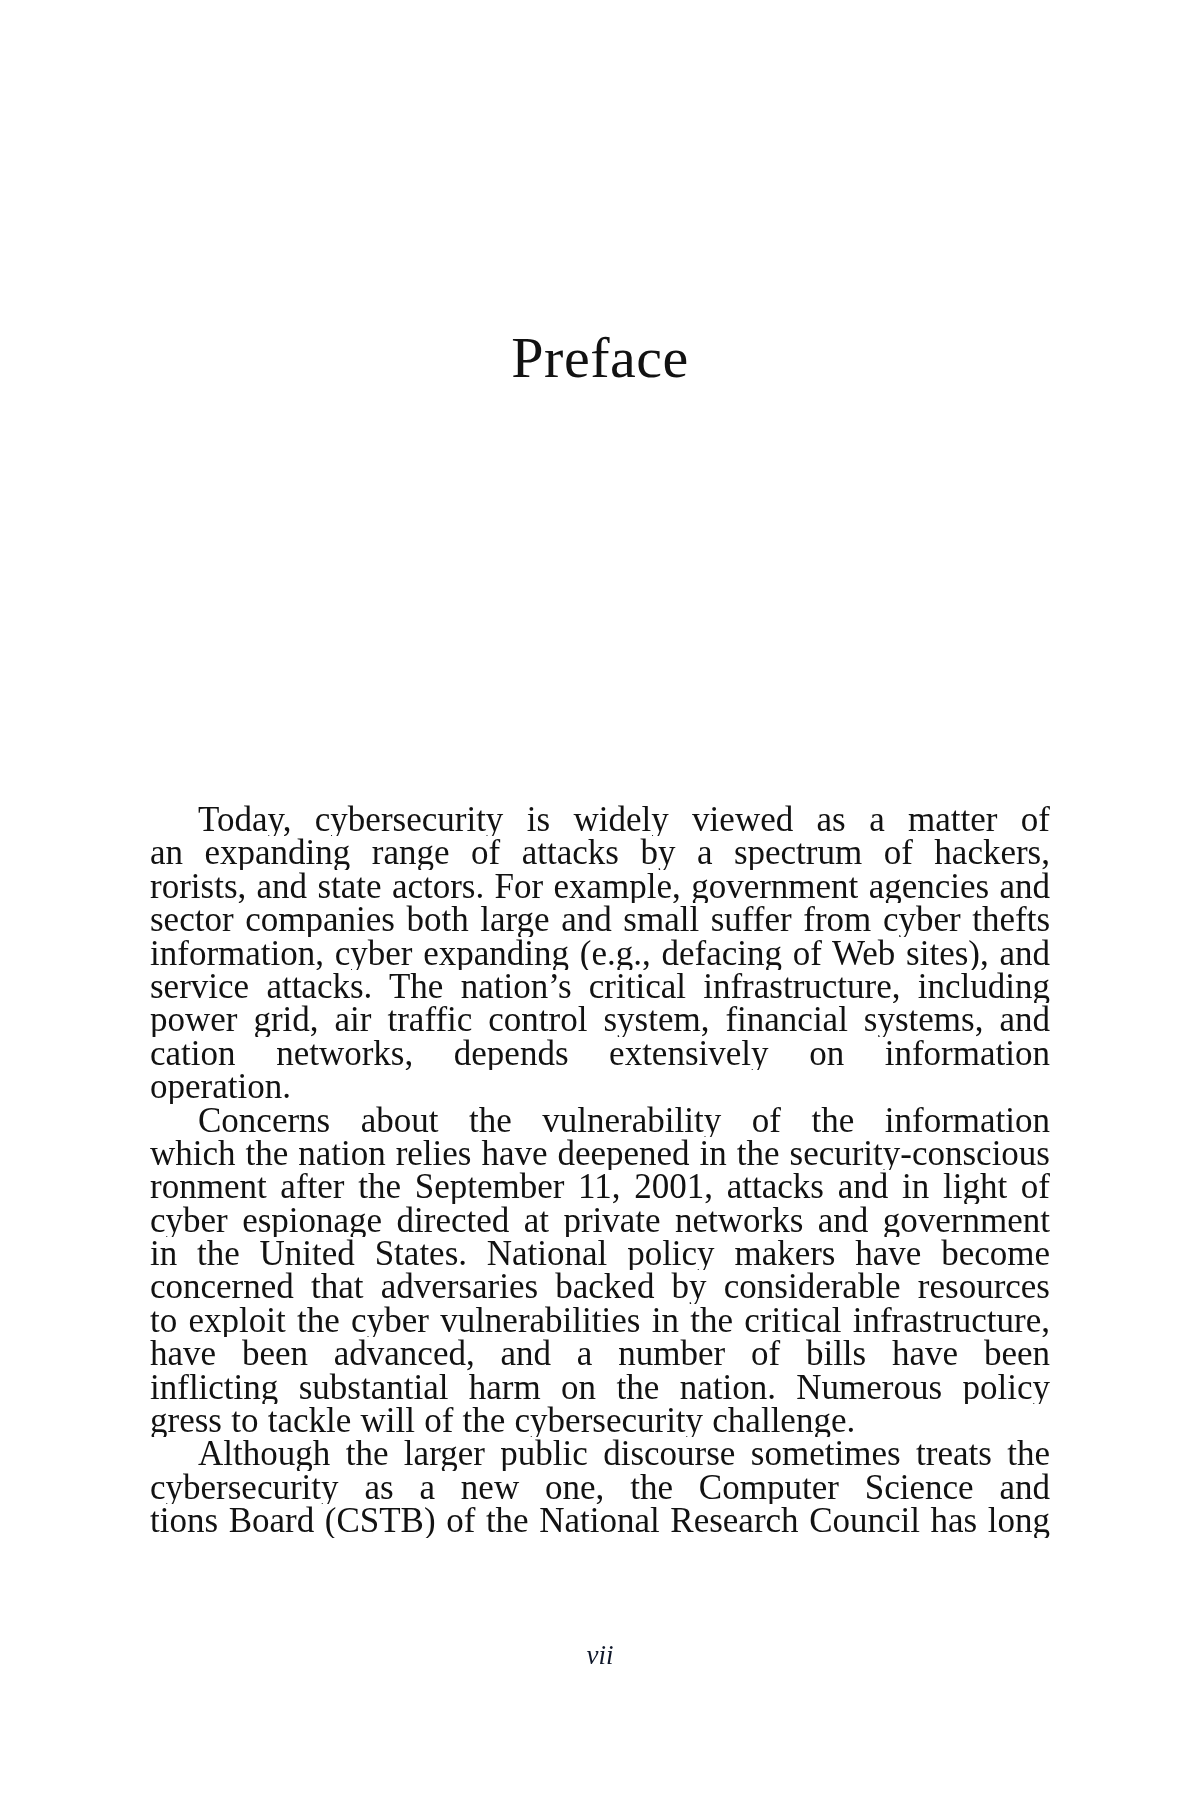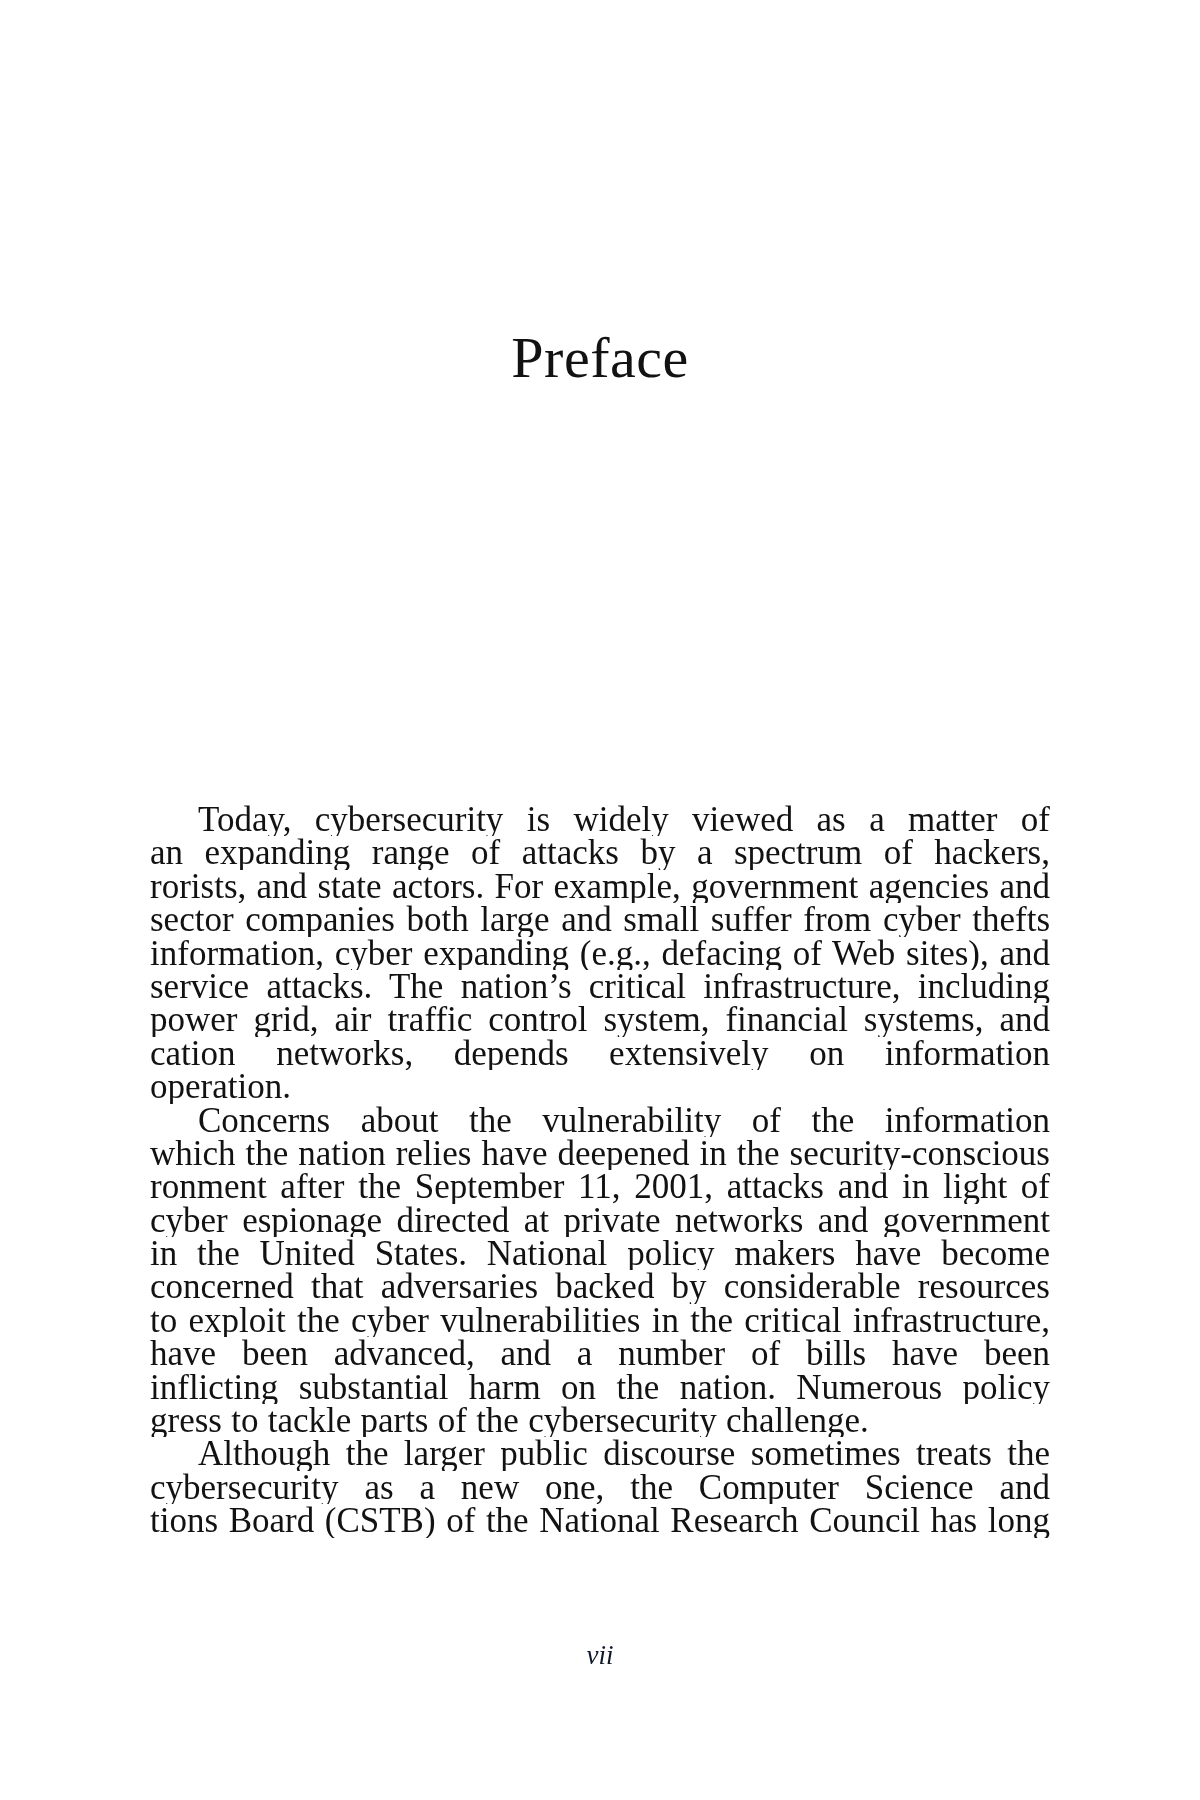--- a/index.html
+++ b/index.html
@@ -85,21 +85,21 @@
     <div class="paragraph">
       <div class="line first">Concerns about the vulnerability of the information technology on</div>
       <div class="line">which the nation relies have deepened in the security-conscious envi-</div>
       <div class="line">ronment after the September 11, 2001, attacks and in light of increased</div>
       <div class="line">cyber espionage directed at private networks and government agencies</div>
       <div class="line">in the United States. National policy makers have become increasingly</div>
       <div class="line">concerned that adversaries backed by considerable resources will attempt</div>
       <div class="line">to exploit the cyber vulnerabilities in the critical infrastructure, thereby</div>
       <div class="line">have been advanced, and a number of bills have been introduced in Con-</div>
       <div class="line">inflicting substantial harm on the nation. Numerous policy proposals</div>
-      <div class="line lastline">gress to tackle parts of the cybersecurity challenge.</div>
+      <div class="line lastline">gress to tackle will of the cybersecurity challenge.</div>
     </div>
 
     <div class="paragraph">
       <div class="line first">Although the larger public discourse sometimes treats the topic of</div>
       <div class="line">cybersecurity as a new one, the Computer Science and Telecommunica-</div>
       <div class="line">tions Board (CSTB) of the National Research Council has long recognized</div>
     </div>
 
   </div>
 

